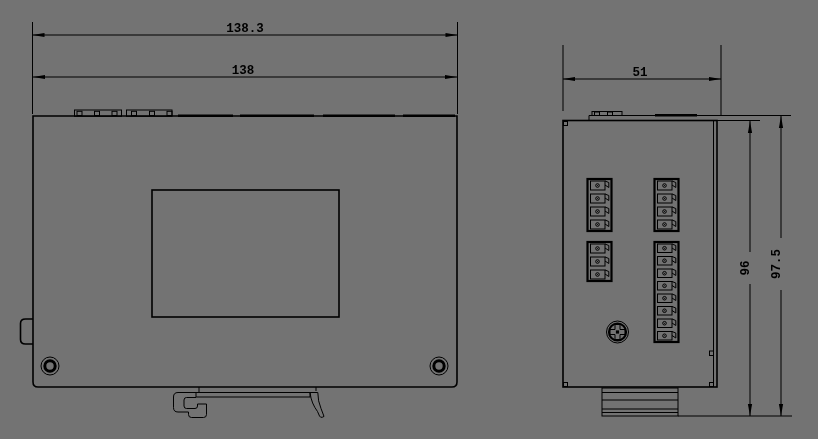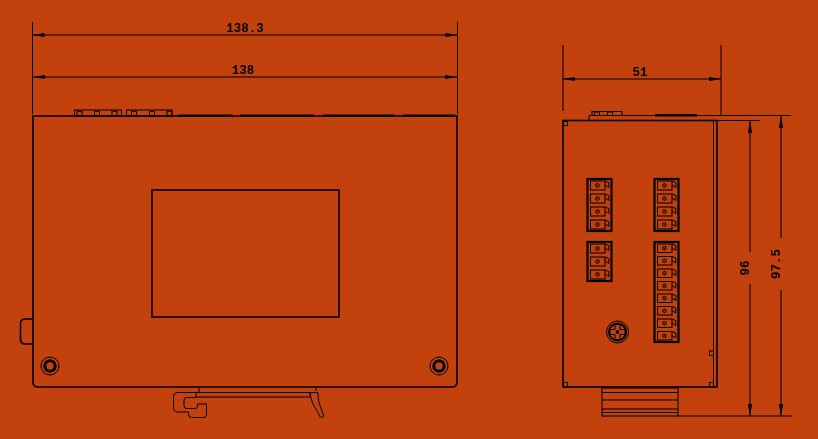--- a/index.html
+++ b/index.html
@@ -12,21 +12,21 @@
   .conn{stroke-width:2.2;fill:none;}
   .ring{stroke-width:3;fill:none;}
   line,path,rect,circle,polyline{stroke:currentColor;}
   .arr{fill:currentColor;stroke:none;}
   .fillb{fill:currentColor;stroke:none;}
   text{fill:currentColor;stroke:none;font:bold 12.5px "Liberation Mono","DejaVu Sans Mono",monospace;}
 </style>
 </head>
 <body>
 
-<div class="stage" style="background: #c2410c; text-decoration: underline;">
+<div class="stage" style="background: #737373; text-decoration: underline;">
 <svg id="dwg" width="818" height="439" viewBox="0 0 818 439" style="color:#000">
 
   <g>
 
     <g>
       <line class="thin" x1="32.5" y1="22" x2="32.5" y2="114"></line>
       <line class="thin" x1="457.5" y1="22" x2="457.5" y2="114"></line>
       <line class="thin" x1="32.5" y1="35" x2="457.5" y2="35"></line>
       <polygon class="arr" points="32.5,35 44.5,32.9 44.5,37.1"></polygon>
       <polygon class="arr" points="457.5,35 445.5,32.9 445.5,37.1"></polygon>

